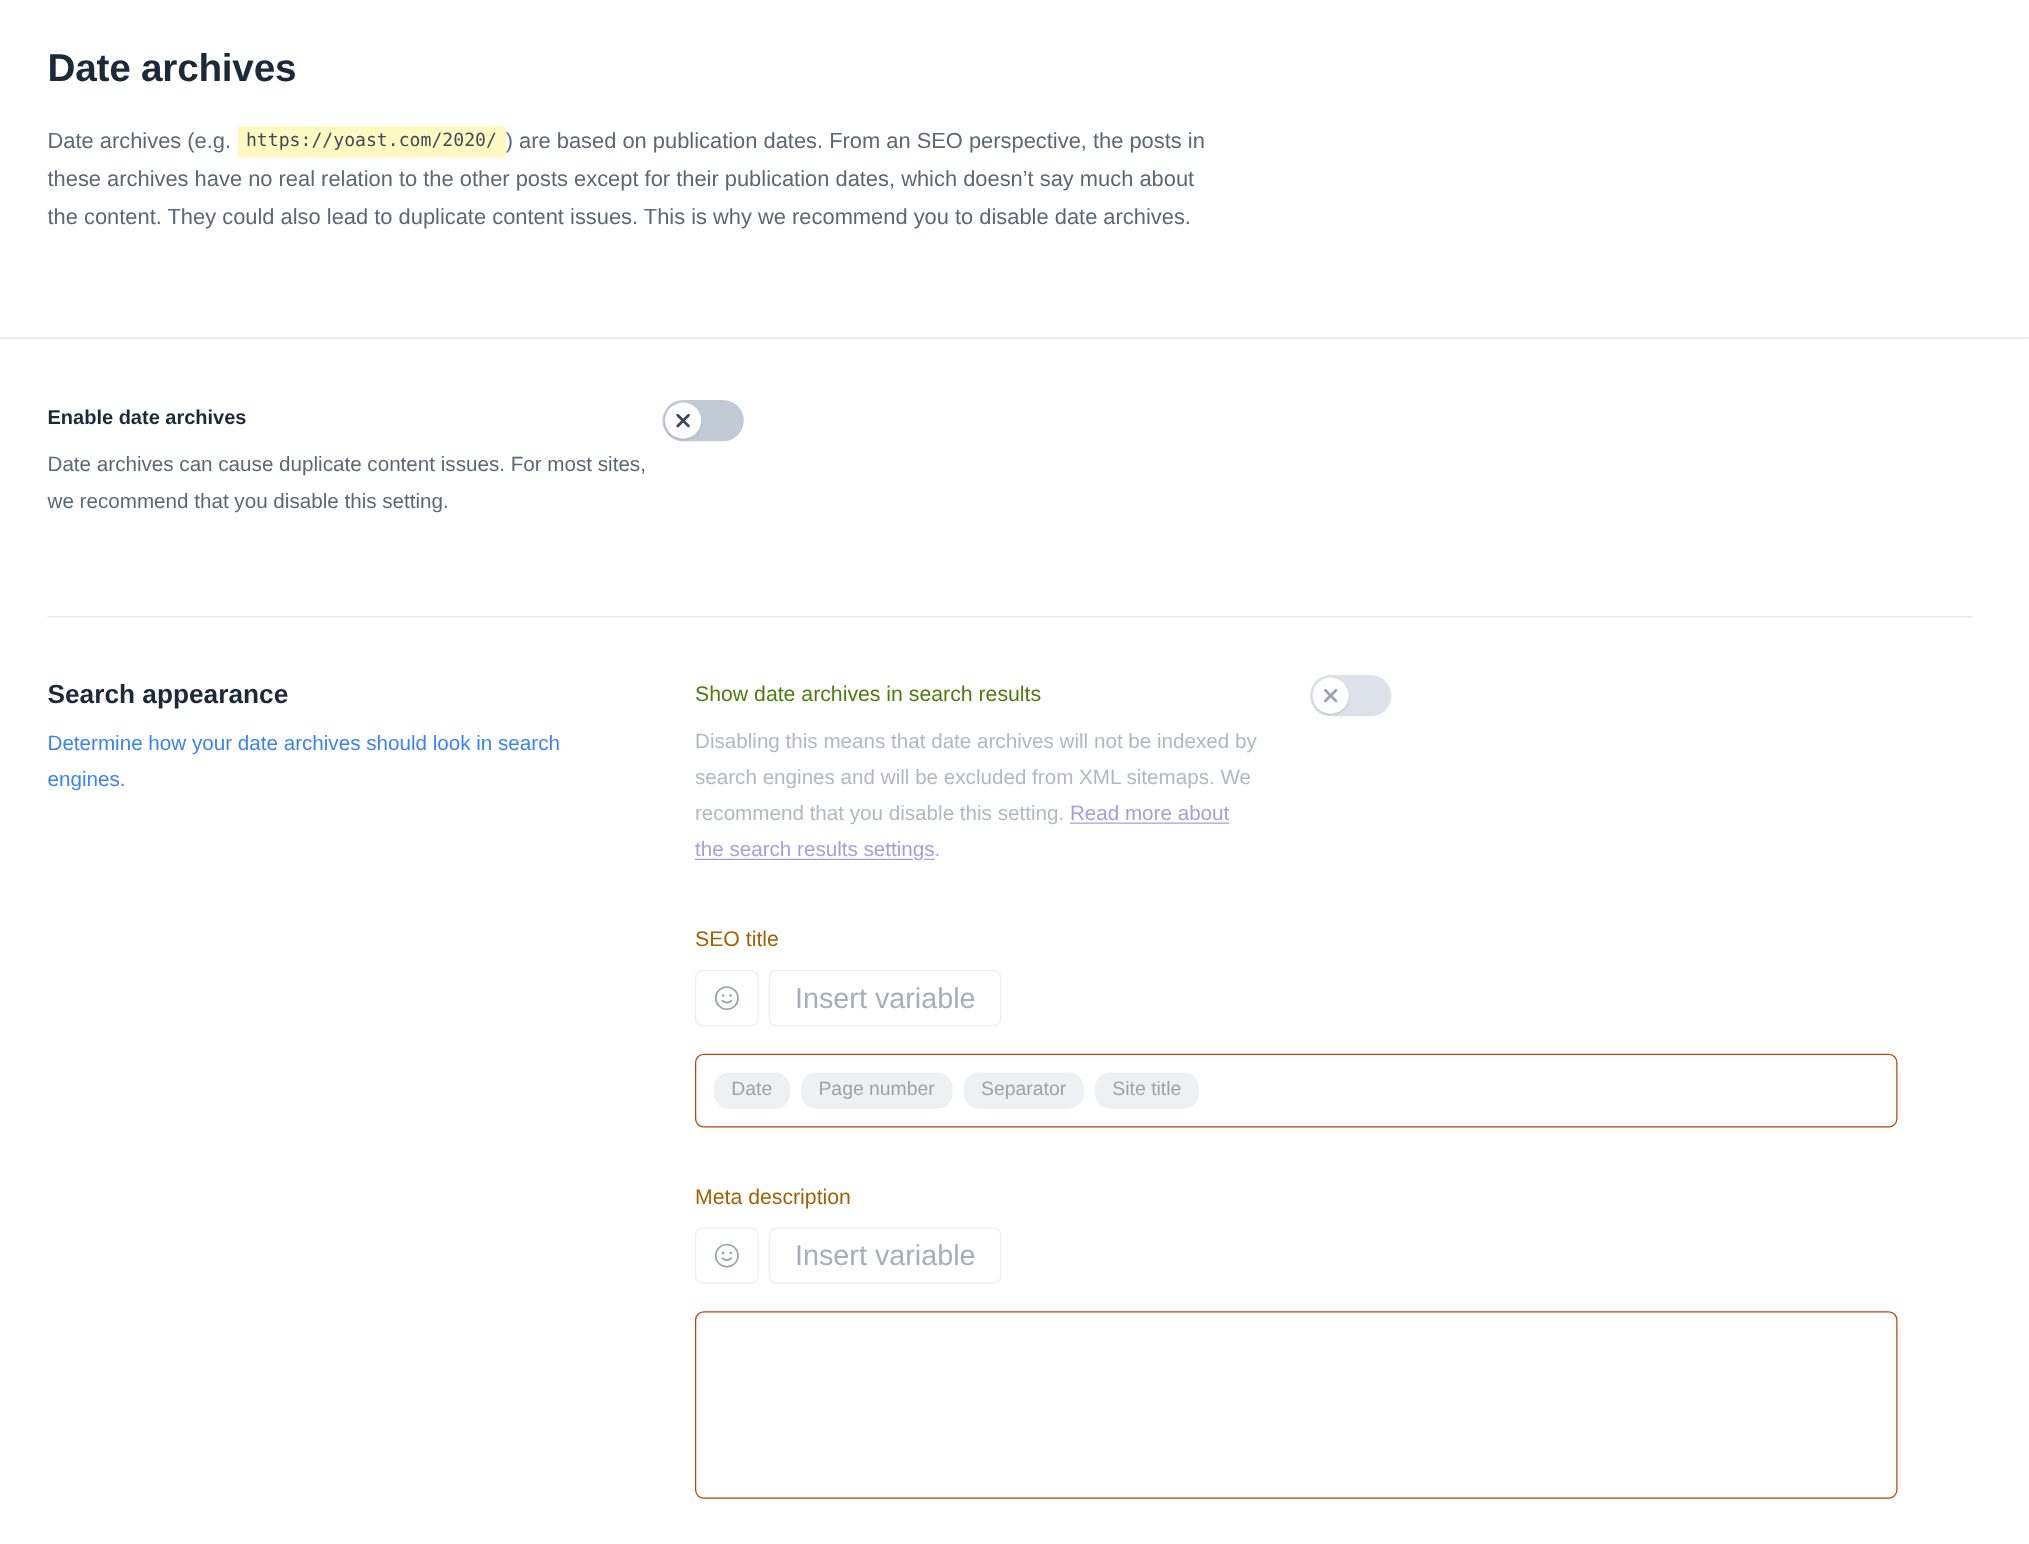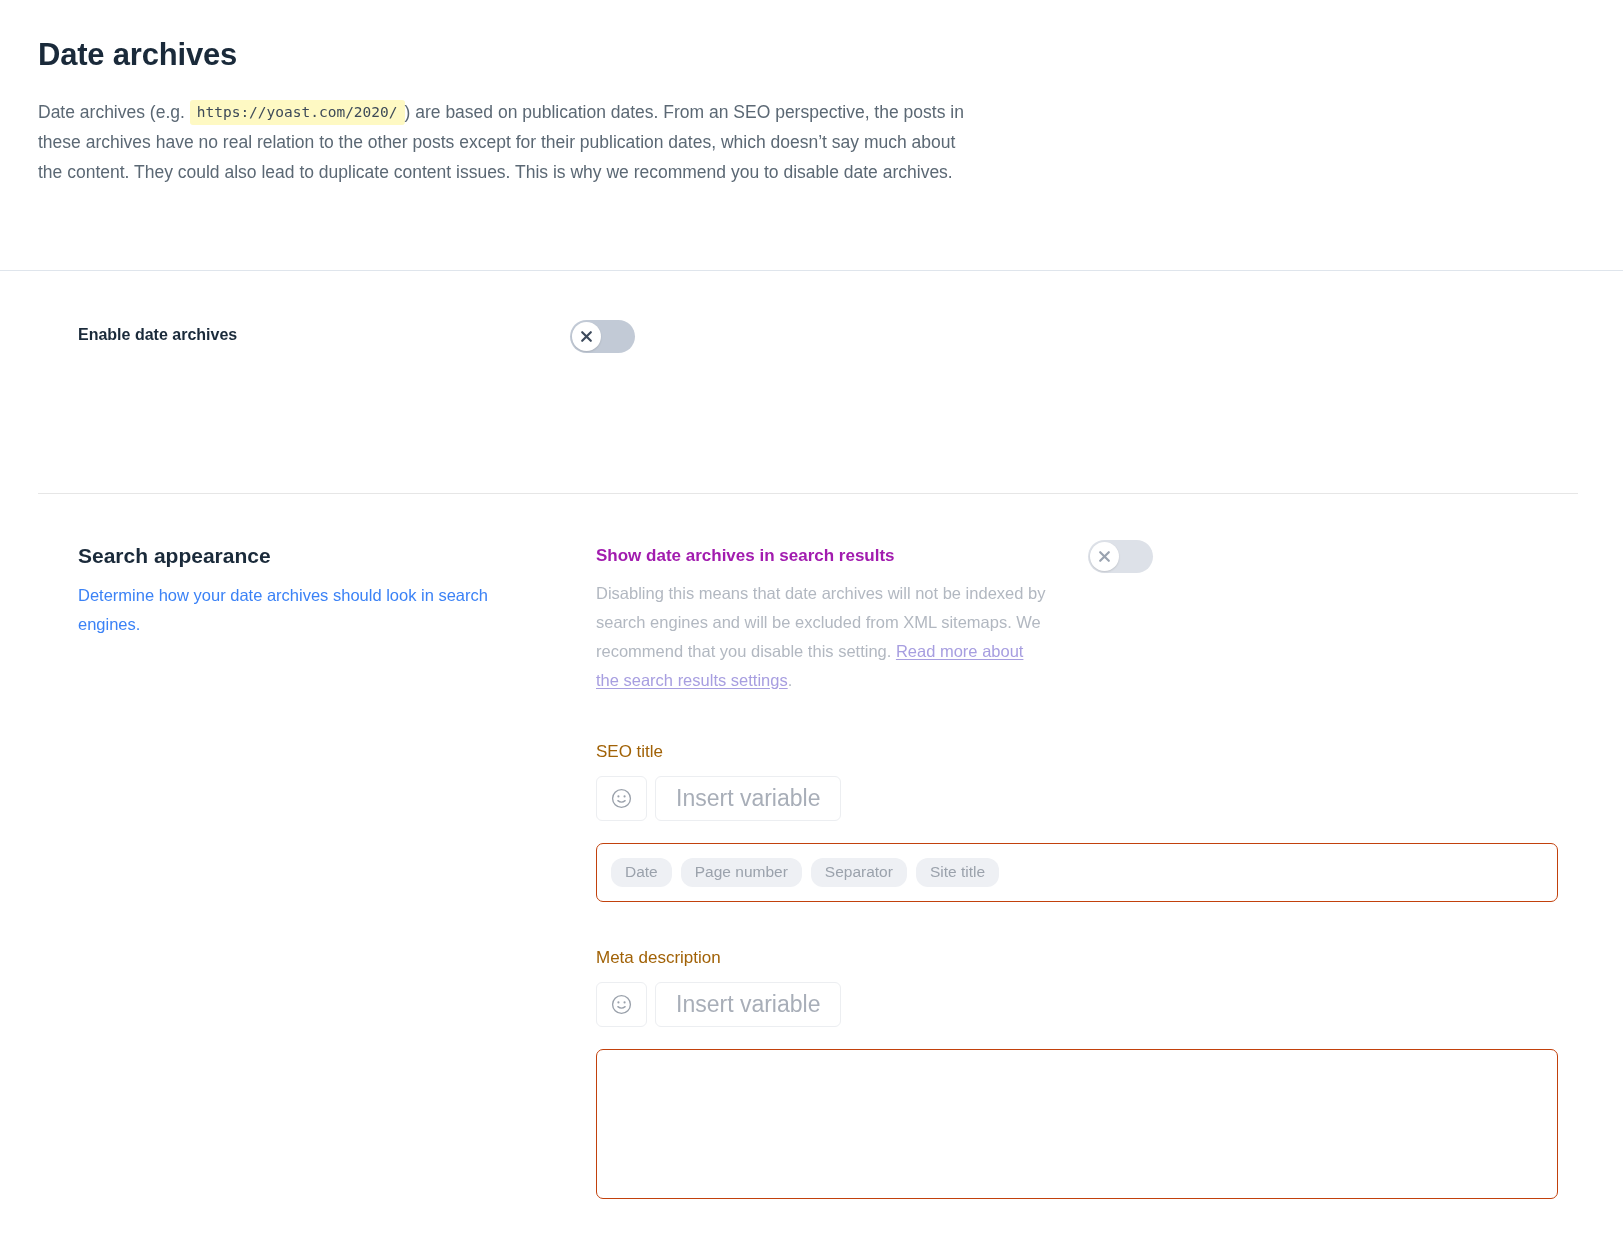--- a/index.html
+++ b/index.html
@@ -49,21 +49,21 @@
     background: #dfe5ec;
   }
   .divider-inset {
     position: absolute;
     left: 38px; width: 1540px;
     height: 1px;
     background: #e6e6e6;
   }
 
   
-  .section { position: absolute; margin-left: 40px; }
+  .section { position: absolute; }
 
   .field-label {
     font-size: 16px;
     font-weight: 700;
     color: #1a2a3a;
     line-height: 1.3;
     margin: 0;
   }
   .field-help {
     font-size: 16.5px;
@@ -106,21 +106,21 @@
     background: #ffffff;
     box-shadow: 0 1px 2px rgba(0,0,0,0.13);
     display: flex;
     align-items: center;
     justify-content: center;
   }
   .toggle .knob svg { display: block; }
   .toggle.dim { background: #dde1e8; opacity: 1; }
 
   
-  .dimmed .field-label { color: #a21caf; font-weight: 700; font-size: 17px; }
+  .dimmed .field-label { color: #4d7c0f; font-weight: 400; font-size: 17px; }
   .dimmed .field-help  { color: #b2b8c1; }
 
   a.inline-link {
     color: #a79ee0;
     text-decoration: underline;
     text-underline-offset: 2px;
   }
 
   
   .form-label {
@@ -188,20 +188,21 @@
 
   <div class="intro">
     <h1 class="page-title">Date archives</h1>
     <p class="intro-text"><span>Date archives (e.g. </span><code class="inline-code">https://yoast.com/2020/</code><span>) are based on publication dates. From an SEO perspective, the posts in these archives have no real relation to the other posts except for their publication dates, which doesn’t say much about the content. They could also lead to duplicate content issues. This is why we recommend you to disable date archives.</span></p>
   </div>
 
   <div class="divider-full" style="top:270px;"></div>
 
   <div class="section" style="left:38px; top:325px; width:480px;">
     <p class="field-label">Enable date archives</p>
+    <p class="field-help">Date archives can cause duplicate content issues. For most sites, we recommend that you disable this setting.</p>
   </div>
 
   <div class="section" style="left:530px; top:320px;">
     <span class="toggle">
       <span class="knob">
         <svg width="13" height="13" viewBox="0 0 13 13">
           <path d="M2.2 2.2 L10.8 10.8 M10.8 2.2 L2.2 10.8" stroke="#3d4a5c" stroke-width="2.2" stroke-linecap="round" fill="none"></path>
         </svg>
       </span>
     </span>

